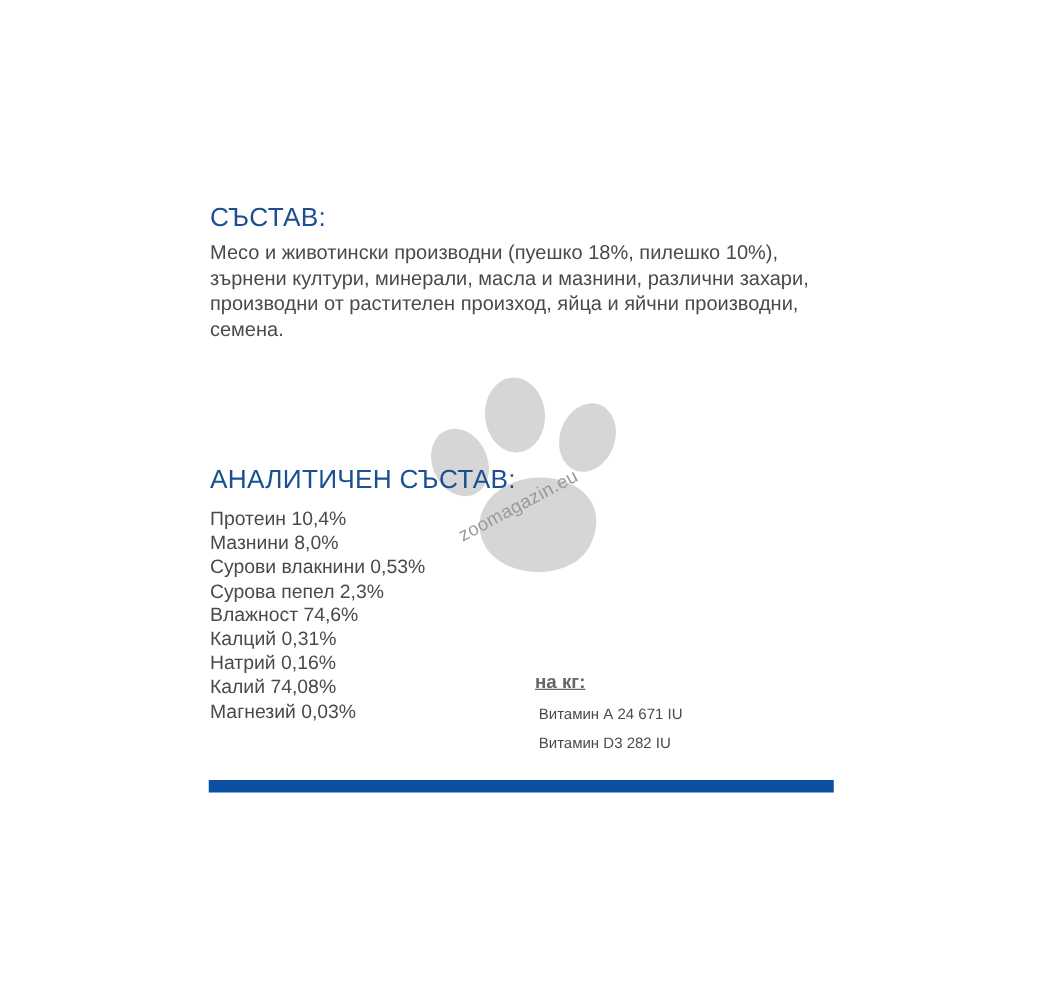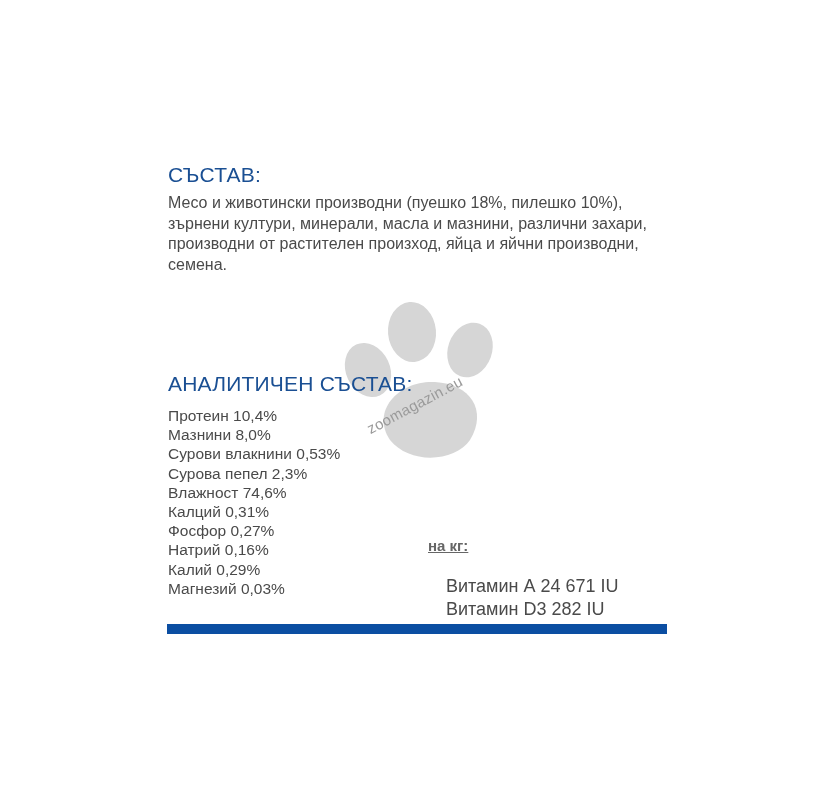--- a/index.html
+++ b/index.html
@@ -7,22 +7,22 @@
            font-family: "Liberation Sans", "DejaVu Sans", sans-serif; color: #4a4a4a; }
     .heading { position: absolute; left: 168px; font-weight: normal; color: #1a4f93;
                font-size: 21px; letter-spacing: 0.2px; margin: 0; }
     #h1 { top: 163px; }
     #h2 { top: 372px; z-index: 3; text-align: center; }
     .para { position: absolute; left: 168px; top: 193px; width: 500px;
             font-size: 16px; line-height: 20.5px; color: #4a4a4a; margin: 0; }
     .list { position: absolute; left: 168px; top: 406px; margin: 0; padding: 0; list-style: none;
             font-size: 15.5px; line-height: 19.2px; color: #4a4a4a; z-index: 3; }
     .vit-label { position: absolute; left: 428px; top: 537px; font-size: 15px; font-weight: bold; color: #666; text-decoration: underline; }
-    .vit-list { position: absolute; left: 428px; top: 557px; margin: 18px; padding: 0; list-style: none;
-                font-size: 18px; line-height: 23px; color: #4a4a4a; }
+    .vit-list { position: absolute; left: 428px; top: 557px; margin: 3px; padding: 0; list-style: none;
+                font-size: 12px; line-height: 23px; color: #4a4a4a; }
     .bar { position: absolute; left: 167px; top: 624px; width: 500px; height: 10px; background: #0b4ea2; }
     .wm { position: absolute; left: 330px; top: 300px; width: 180px; height: 170px; z-index: 2; pointer-events: none; }
     .wm-text { position: absolute; left: 372px; top: 420px; font-size: 15px; color: #9a9a9a;
                transform: rotate(-28deg); transform-origin: left bottom; z-index: 4; letter-spacing: 0.3px; }
   </style>
 </head>
 <body>
 
 <h2 id="h1" class="heading">СЪСТАВ:</h2>
 <p class="para">Месо и животински производни (пуешко 18%, пилешко 10%), зърнени култури, минерали, масла и мазнини, различни захари, производни от растителен произход, яйца и яйчни производни, семена.</p>
@@ -40,23 +40,22 @@
 <div class="wm-text">zoomagazin.eu</div>
 
 <h2 id="h2" class="heading">АНАЛИТИЧЕН СЪСТАВ:</h2>
 <ul class="list">
   <li>Протеин 10,4%</li>
   <li>Мазнини 8,0%</li>
   <li>Сурови влакнини 0,53%</li>
   <li>Сурова пепел 2,3%</li>
   <li>Влажност 74,6%</li>
   <li>Калций 0,31%</li>
-  <li>Фосфор 0,27%</li>
   <li>Натрий 0,16%</li>
-  <li>Калий 0,29%</li>
+  <li>Калий 74,08%</li>
   <li>Магнезий 0,03%</li>
 </ul>
 
 <div class="vit-label">на кг:</div>
 <ul class="vit-list">
   <li>Витамин А 24 671 IU</li>
   <li>Витамин D3 282 IU</li>
 </ul>
 
 <div class="bar"></div>

